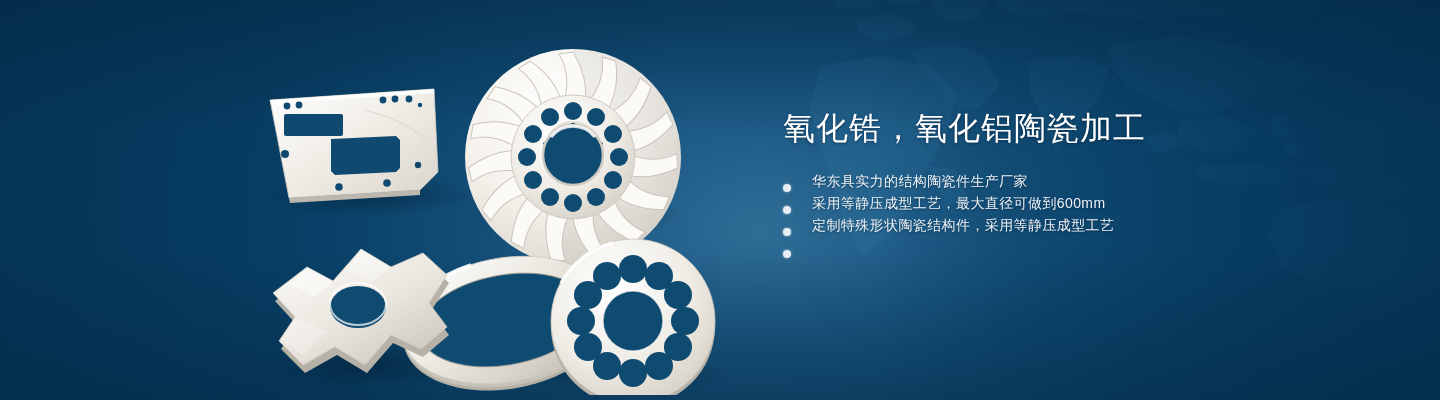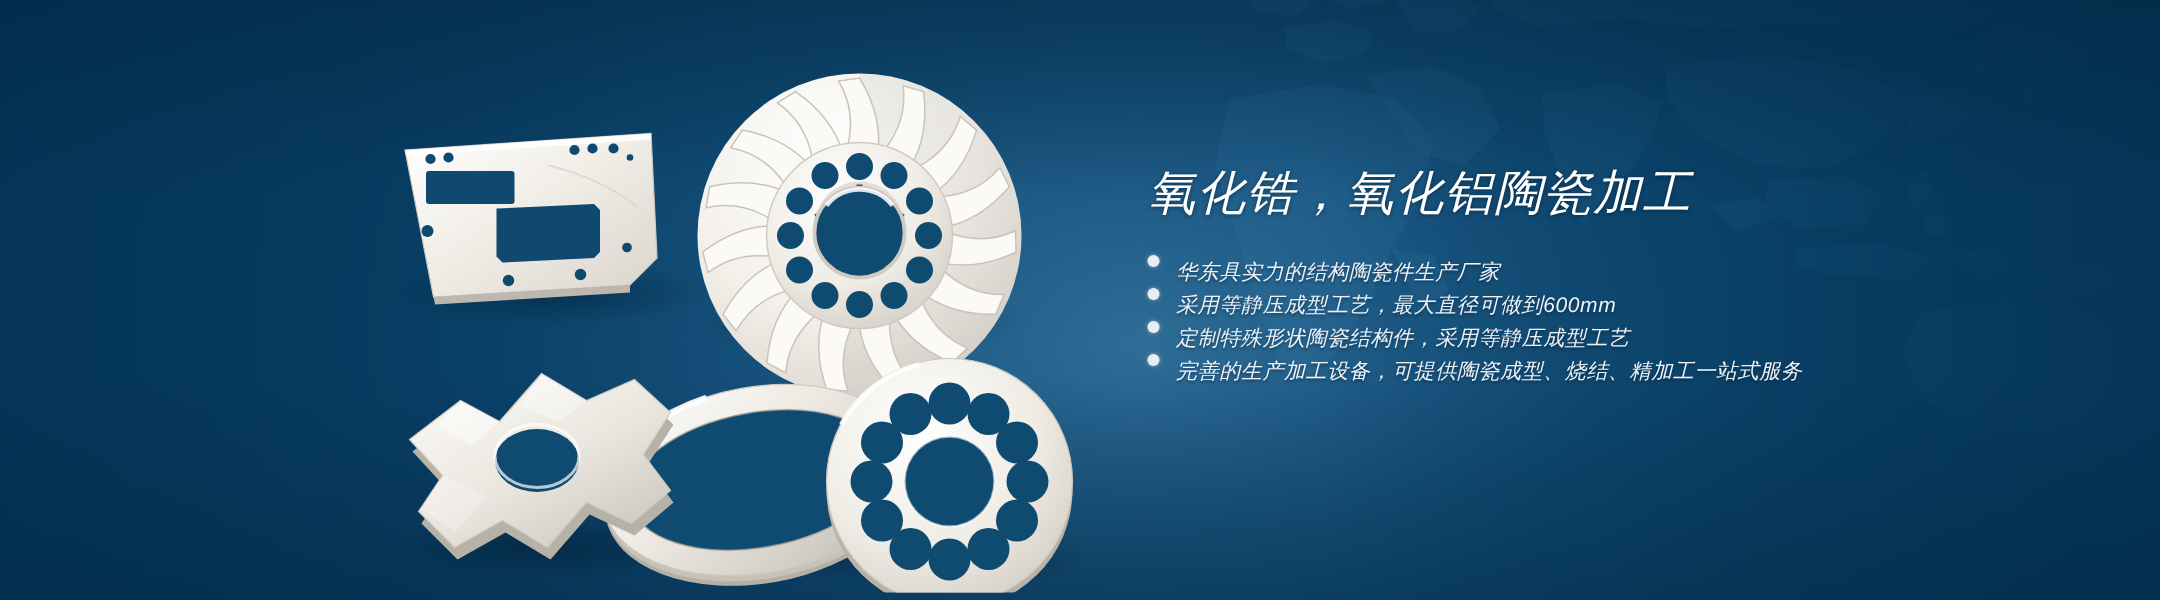--- a/index.html
+++ b/index.html
@@ -48,39 +48,39 @@
   .world-map {
     position:absolute; left:760px; top:-30px;
     width:760px; height:330px;
     opacity:0.42;
   }
   .world-map svg { display:block; width:100%; height:100%; }
 
   
   .text-col {
     position:absolute;
-    left:765px; top:106px;
+    left:783px; top:106px;
     width:620px;
-    font-style:italic;
   }
   .headline {
     font-size:32px;
     line-height:44px;
     color:#ffffff;
     letter-spacing:1px;
     font-weight:400;
     text-shadow:0 1px 3px rgba(0,20,40,0.55);
     white-space:nowrap;
   }
   .bullets { margin-top:20px; }
   .bullet-row {
     display:flex;
-    align-items:flex-start;
+    align-items:flex-end;
     height:22px;
     margin-bottom:0px;
+    gap:10px;
   }
   .bullet-dot {
     width:8px; height:8px;
     border-radius:50%;
     background:#e7edf3;
     flex:0 0 auto;
     margin-right:11px;
     box-shadow:0 0 3px rgba(255,255,255,0.45);
   }
   .bullet-text {
@@ -353,19 +353,18 @@
         <span class="bullet-text">采用等静压成型工艺，最大直径可做到600mm</span>
       </div>
 
       <div class="bullet-row">
         <span class="bullet-dot"></span>
         <span class="bullet-text">定制特殊形状陶瓷结构件，采用等静压成型工艺</span>
       </div>
 
       <div class="bullet-row">
         <span class="bullet-dot"></span>
-        <span class="bullet-text">完善的生产加工设备，可提供陶瓷成型、烧结、精加工一站式服务</span>
       </div>
 
     </div>
   </div>
 
 </div>
 
 </body></html>

